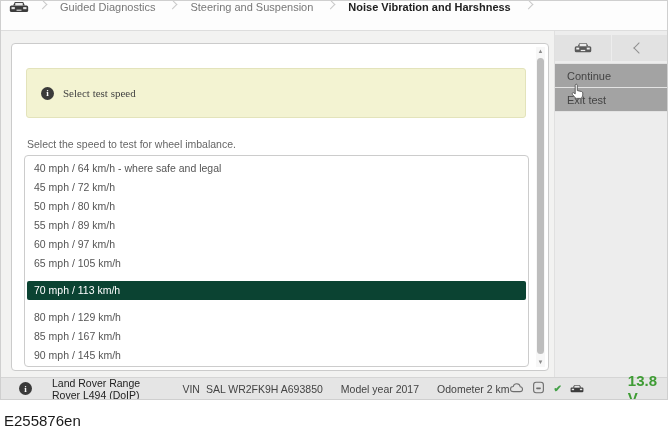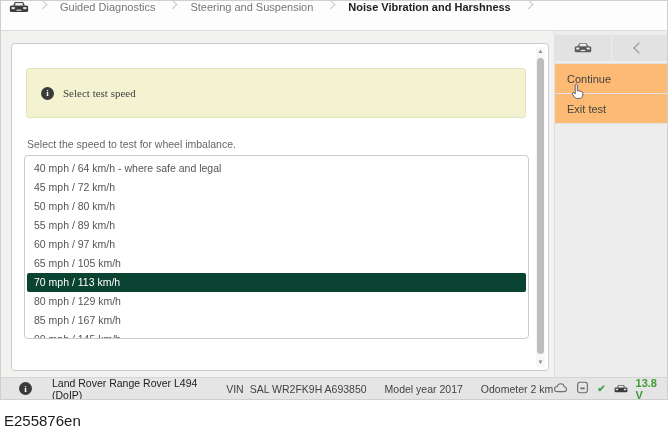--- a/index.html
+++ b/index.html
@@ -13,46 +13,46 @@
   .crumb { font-size:11px; color:#777; padding:0 14px; white-space:nowrap; }
   .crumb.active { color:#222; font-weight:bold; }
   .chev { width:7px; height:7px; border-top:1px solid #c9c9c9; border-right:1px solid #c9c9c9; transform:rotate(45deg); flex:0 0 auto; }
 
   
   .card { position:absolute; left:10px; top:42px; width:538px; height:328px; background:#fff; border:1px solid #cbcbcb; border-radius:4px; }
   .alert { position:absolute; left:14px; top:24px; right:22px; height:50px; background:#f3f3d2; border:1px solid #e3e3bb; border-radius:3px; display:flex; align-items:center; padding-left:14px; }
   .info-ic { display:inline-flex; align-items:center; justify-content:center; width:13px; height:13px; border-radius:50%; background:#3a3a3a; color:#fff; font-size:9px; font-weight:bold; font-family:"Liberation Serif", serif; flex:0 0 auto; }
   .alert span.txt { margin-left:9px; font-size:11px; color:#444;font-family:Liberation Serif, serif; }
   .instruction { position:absolute; left:15px; top:94px; font-size:10.5px; color:#666; }
-  .speedlist { position:absolute; left:12px; top:111px; width:505px; height:184px; border:1px solid #ccc; border-radius:4px; background:#fff; overflow:hidden; padding-top:3px; }
+  .speedlist { position:absolute; left:12px; top:111px; width:505px; height:212px; border:1px solid #ccc; border-radius:4px; background:#fff; overflow:hidden; padding-top:3px; }
   .speed-row { height:19px; line-height:19px; font-size:10.5px; color:#555; padding-left:9px; border-radius:2px; cursor:default; }
-  .speed-row.selected { background:#0b4332; color:#fff; margin:0 2px; padding-left:7px; }
+  .speed-row.selected { background:#0b4332; color:#fff; margin:8px 2px; padding-left:7px; }
 
   
   .scrollbar { position:absolute; right:3px; top:3px; width:9px; height:320px; background:#f7f7f7; }
   .scroll-arrow { position:absolute; left:0; width:9px; height:9px; font-size:6px; color:#8a8a8a; text-align:center; line-height:9px; }
   .scroll-arrow.up { top:0; }
   .scroll-arrow.down { bottom:0; }
   .scroll-thumb { position:absolute; left:1px; top:11px; width:7px; height:296px; background:#bdbdbd; border-radius:4px; }
 
   
   .sidebar { position:absolute; right:0; top:30px; width:113px; height:348px; background:#ededed; border-left:1px solid #e0e0e0; }
   .side-head { display:flex; gap:1px; padding-top:4px; }
   .side-seg { flex:1; height:26px; background:#e2e2e2; display:flex; align-items:center; justify-content:center; }
   .chev-left { width:8px; height:8px; border-left:1px solid #8f8f8f; border-bottom:1px solid #8f8f8f; transform:rotate(45deg); }
-  .side-btn { height:30px; background:#fdba74; border-bottom:1px solid #e3e3e3; font-size:11px; color:#444; display:flex; align-items:center; padding-left:12px; cursor:pointer; }
+  .side-btn { height:24px; background:#a3a3a3; border-bottom:1px solid #e3e3e3; font-size:11px; color:#444; display:flex; align-items:center; padding-left:12px; cursor:pointer; }
   .side-btns { margin-top:2px; border-top:1px solid #e3e3e3; }
 
   
   .statusbar { position:absolute; left:0; bottom:0; width:100%; height:22px; background:#e5e5e5; border-top:1px solid #d5d5d5; display:flex; align-items:center; font-size:10.5px; color:#444; }
   .statusbar .info-ic { margin-left:18px; }
   .sb-vehicle { font-weight:normal; color:#222; margin-left:20px; }
   .sb-item { margin-left:18px; white-space:nowrap; }
   .sb-right { margin-left:auto; display:flex; align-items:center; gap:8px; padding-right:10px; }
-  .voltage { color:#3f9c35; font-weight:bold; font-size:11px; }
+  .voltage { color:#3f9c35; font-weight:bold; font-size:15px;margin-left:36px; }
   .check { color:#43a047; font-size:10px; font-weight:bold; }
 
   .figure-label { position:absolute; left:4px; top:412px; font-size:15px; color:#1a1a1a; }
 
   .cursor { position:absolute; left:570px; top:82px; width:14px; height:17px; z-index:5; }
   svg.caricon { display:block; }
 </style>
 </head>
 <body>
 

